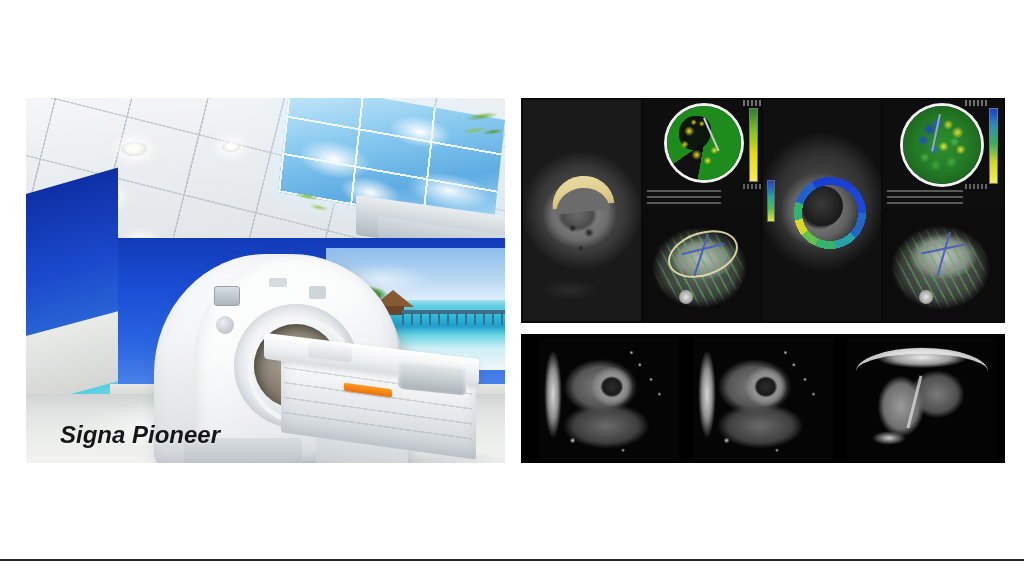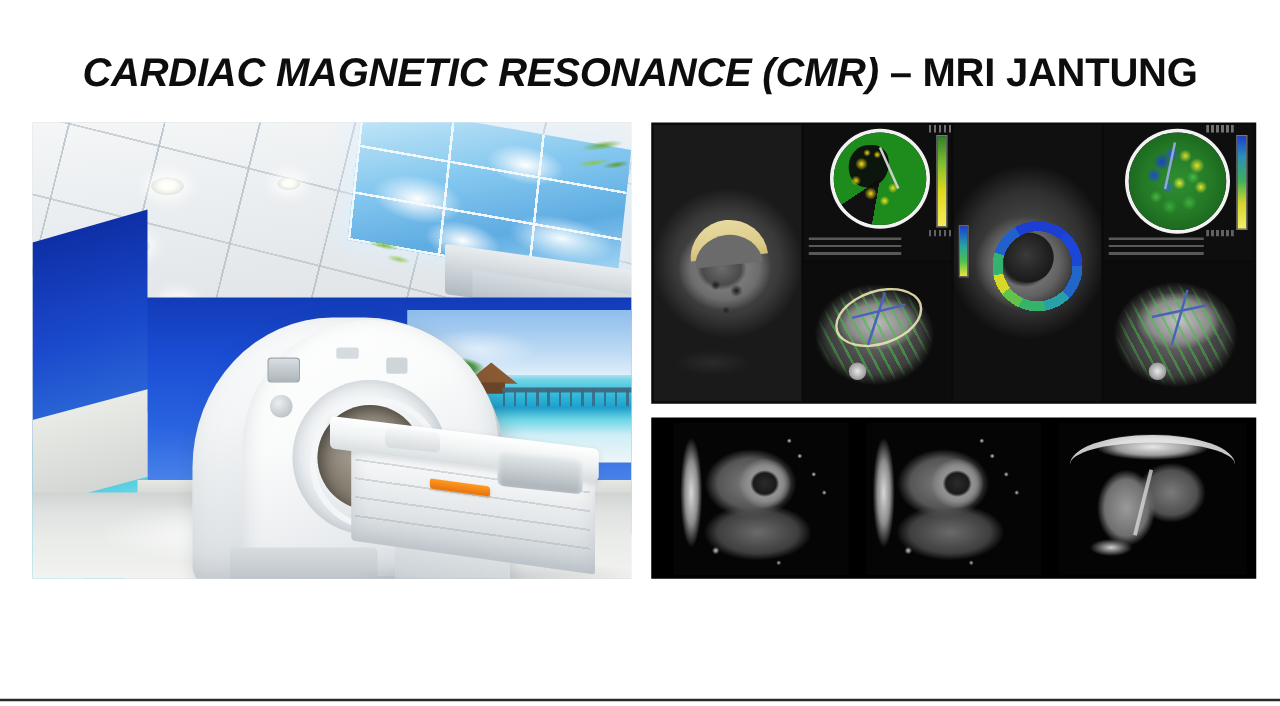--- a/index.html
+++ b/index.html
@@ -543,21 +543,20 @@
   
   .bottom-rule{
     position:absolute;left:0;top:559px;width:1024px;height:2px;background:#2a2a2a;
   }
 </style>
 </head>
 <body>
 
 <div class="slide">
 
-  <div class="title"><span class="t-ital">CARDIAC MAGNETIC RESONANCE (CMR)</span><span class="t-norm"> – MRI JANTUNG</span></div>
 
   <div class="photo">
 
     <div class="ceiling"></div>
     <div class="ceil-grid"></div>
 
     <div class="downlight dl1"></div>
     <div class="downlight dl2"></div>
     <div class="downlight dl3"></div>
     <div class="downlight dl4"></div>
@@ -604,20 +603,21 @@
     <div class="table-shadow"></div>
     <div class="table-pedestal"></div>
     <div class="table-body"></div>
     <div class="table-stripes"></div>
     <div class="table-top"></div>
     <div class="table-orange"></div>
     <div class="table-head"></div>
     <div class="coil"></div>
 
     <div class="photo-caption">
+        <span class="c-bi">Signa Pioneer</span>
       </div>
   </div>
 
   <div class="cmr-top">
 
     <div class="sa-gray"></div>
     <div class="sa-gray2"></div>
     <div class="sa-overlay"></div>
     <div class="sa-overlay-mask"></div>
 

